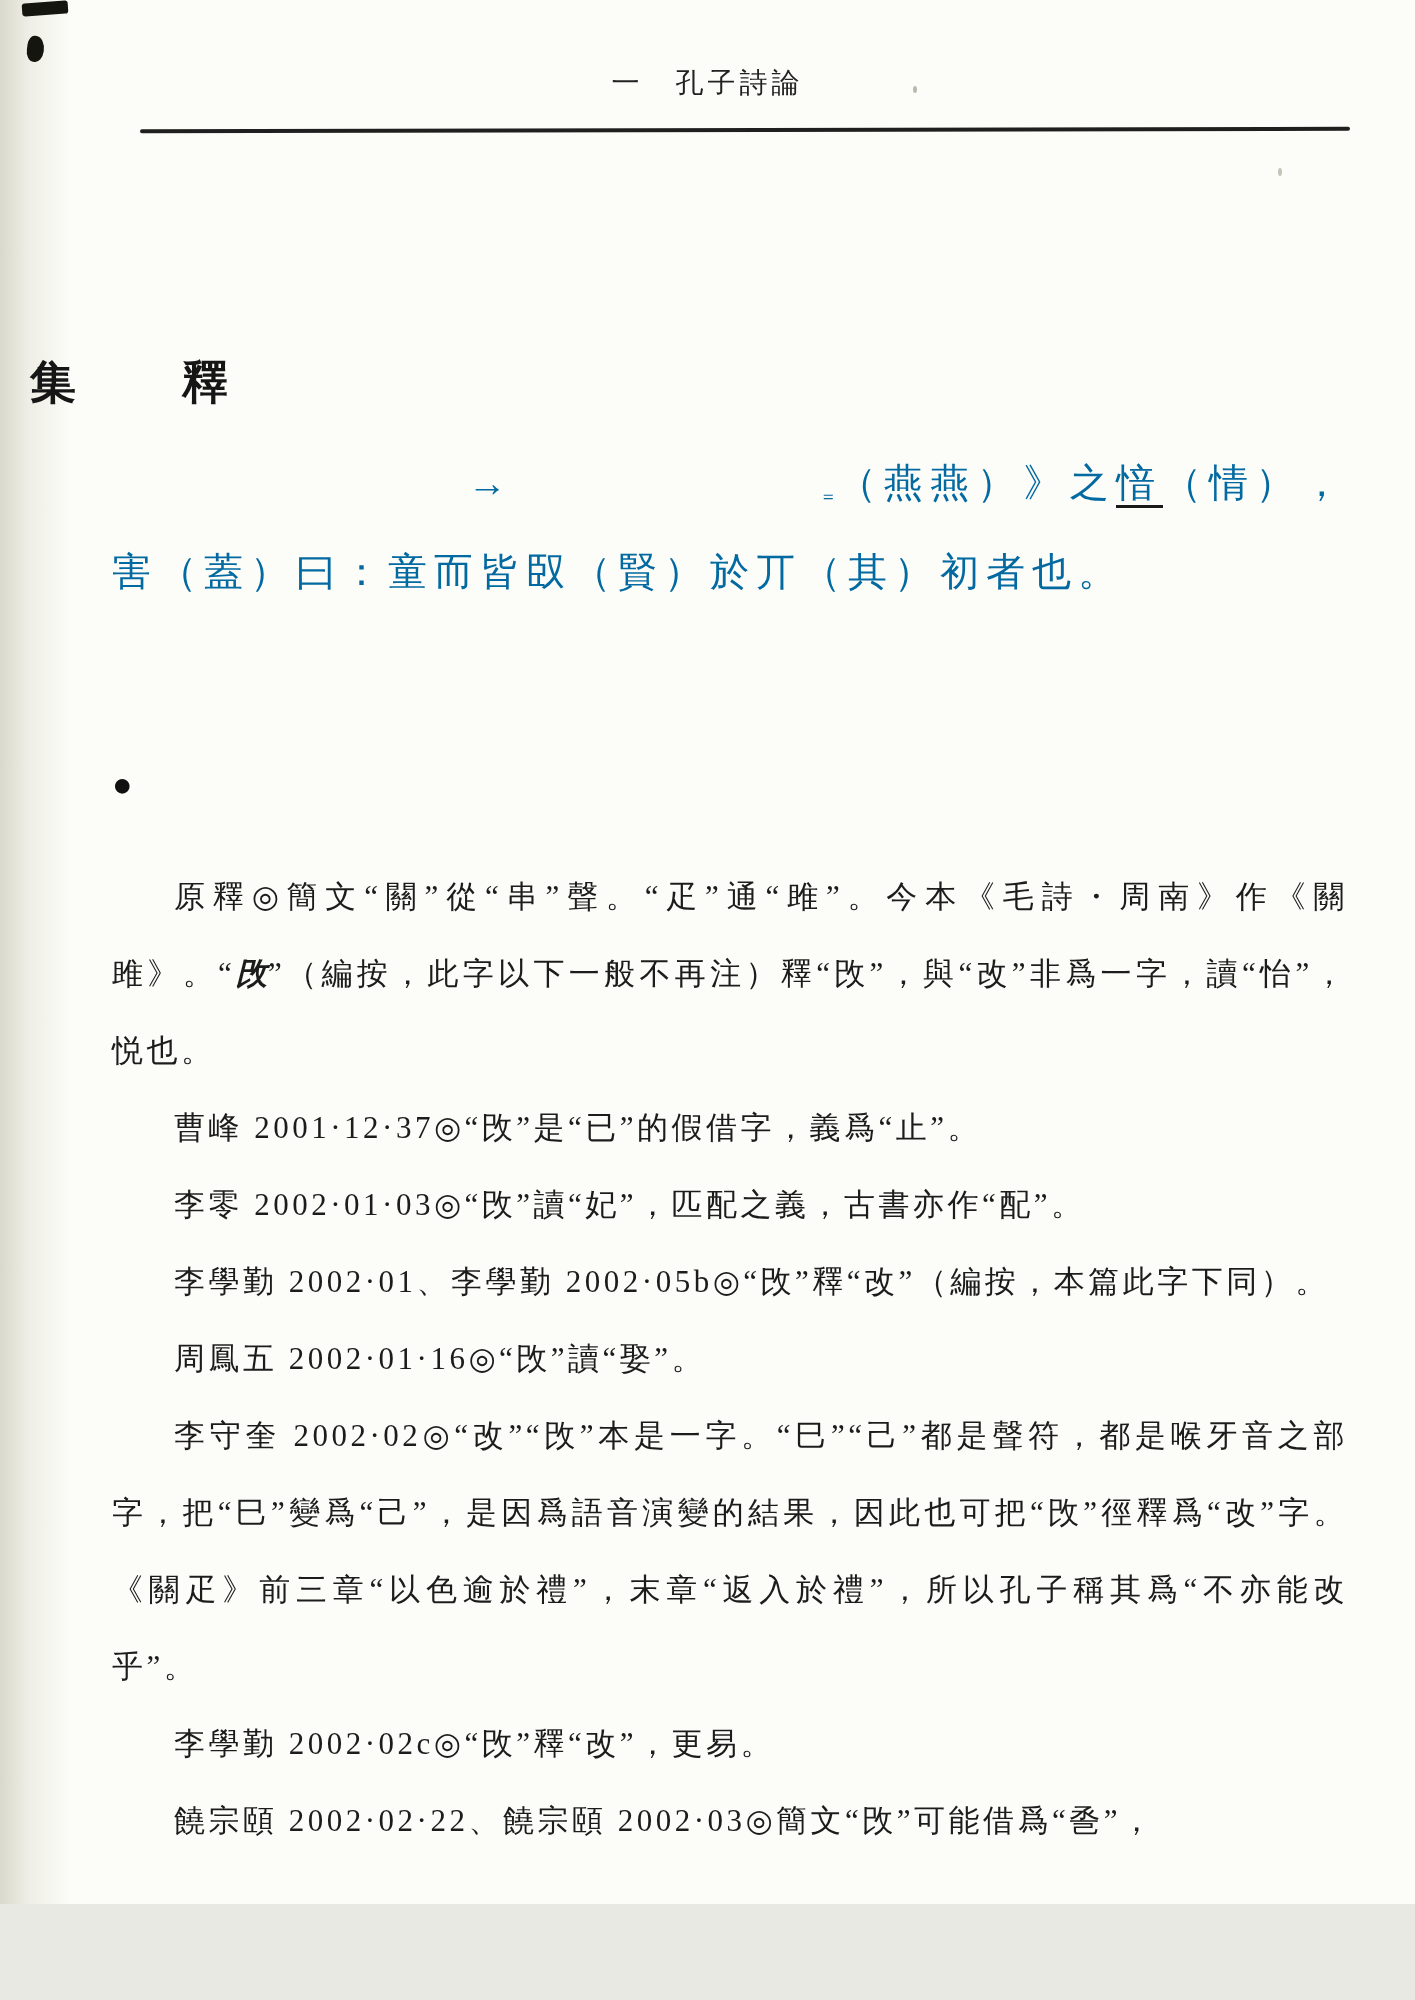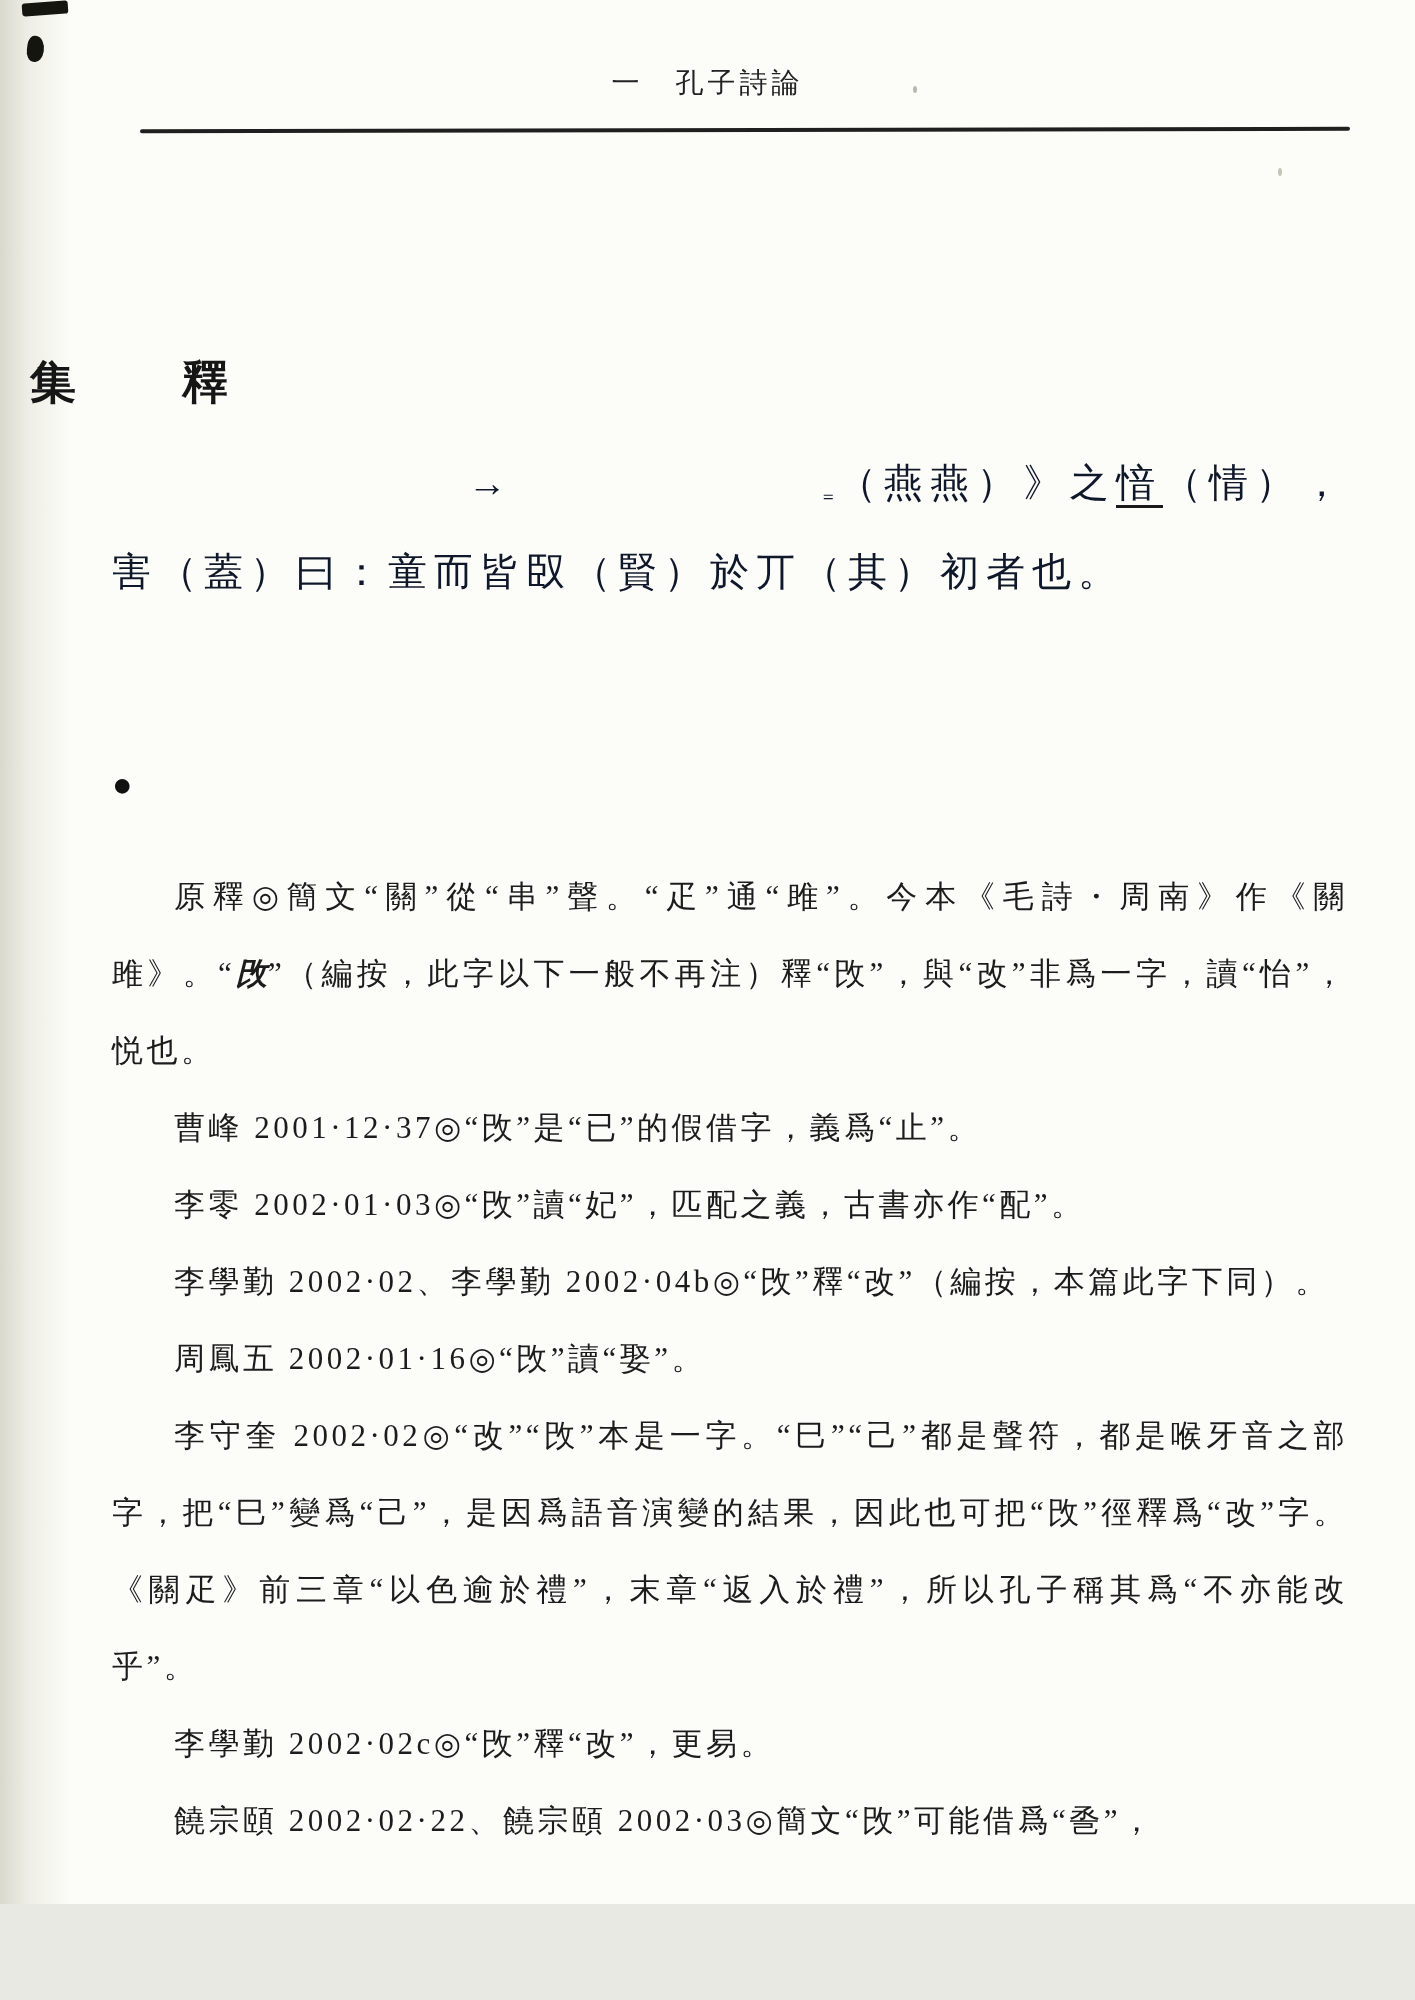--- a/index.html
+++ b/index.html
@@ -42,21 +42,21 @@
     position:absolute;top:352px;left:0;right:0;
     font-size:46px;font-weight:bold;letter-spacing:30px;color:#161616;
     text-indent:30px;
   }
   .content{
     position:absolute;left:112px;width:1236px;top:0;
   }
   .intro{
     position:absolute;top:445px;
     font-size:39px;line-height:76px;letter-spacing:7px;
-    text-align:justify;text-indent:80px;color:#0f172a;
+    text-align:justify;text-indent:80px;color:#0369a1;
   }
   .rep-mark{font-size:0.45em;vertical-align:-0.35em;letter-spacing:0;}
   .u-char{border-bottom:3px solid #1a1a1a;padding-bottom:1px;}
   .headline{
     position:absolute;top:760px;
     font-size:37px;letter-spacing:5px;color:#161616;white-space:nowrap;
   }
   .bullet{
     display:inline-block;
     font-size:34px;vertical-align:-2px;margin-right:14px;color:#111;
@@ -97,21 +97,21 @@
     </div>
 
     <div class="headline">
       <span class="bullet">●</span><span>《𨵺（關）疋（雎）》之攺（改），</span>
     </div>
 
     <div class="body-text">
       <p><span>原釋◎簡文“關”從“串”聲。“疋”通“雎”。今本《毛詩・周南》作《關雎》。“</span><span class="chu-glyph">攺</span><span>”（編按，此字以下一般不再注）釋“攺”，與“改”非爲一字，讀“怡”，悦也。</span></p>
       <p>曹峰 2001·12·37◎“攺”是“已”的假借字，義爲“止”。</p>
       <p>李零 2002·01·03◎“攺”讀“妃”，匹配之義，古書亦作“配”。</p>
-      <p>李學勤 2002·02、李學勤 2002·04b◎“攺”釋“改”（編按，本篇此字下同）。</p>
+      <p>李學勤 2002·01、李學勤 2002·05b◎“攺”釋“改”（編按，本篇此字下同）。</p>
       <p>周鳳五 2002·01·16◎“攺”讀“娶”。</p>
       <p>李守奎 2002·02◎“改”“攺”本是一字。“巳”“己”都是聲符，都是喉牙音之部字，把“巳”變爲“己”，是因爲語音演變的結果，因此也可把“攺”徑釋爲“改”字。《關疋》前三章“以色逾於禮”，末章“返入於禮”，所以孔子稱其爲“不亦能改乎”。</p>
       <p>李學勤 2002·02c◎“攺”釋“改”，更易。</p>
       <p>饒宗頤 2002·02·22、饒宗頤 2002·03◎簡文“攺”可能借爲“巹”，</p>
     </div>
 
   </div>
 
   <div class="page-num">19</div>
 

